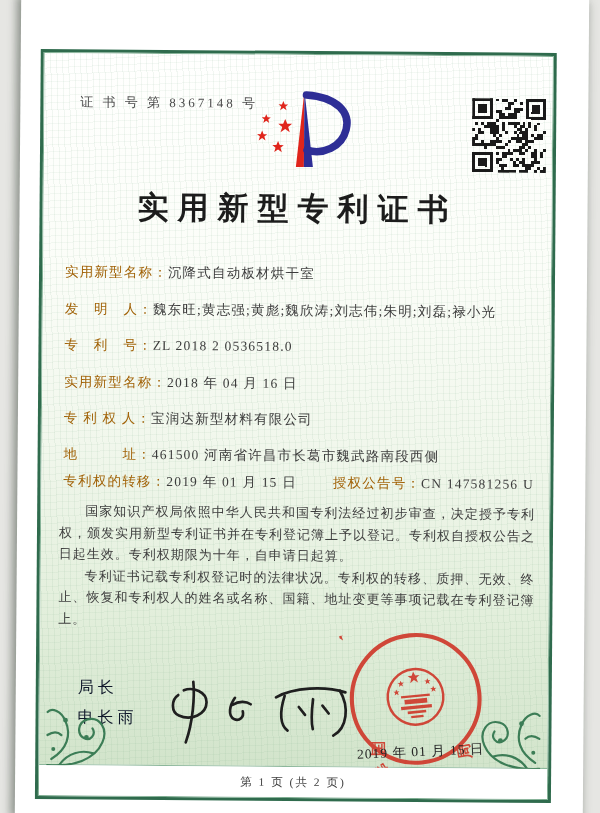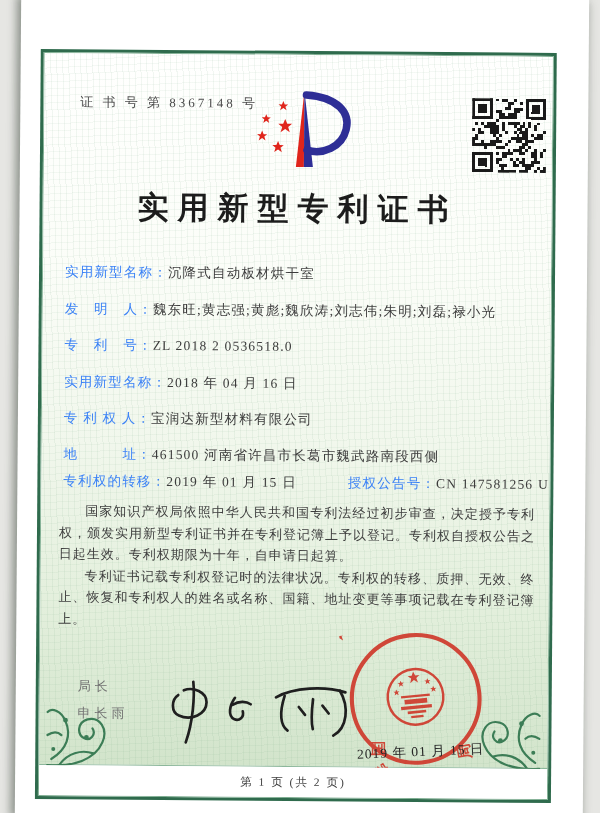--- a/index.html
+++ b/index.html
@@ -36,29 +36,29 @@
   .qr{position:absolute;left:428px;top:42px;width:74px;height:74px;}
   .qr svg{width:100%;height:100%;shape-rendering:crispEdges;}
   #qrm{fill:#1a1a1a;}
   .title{
     position:absolute;left:0;right:0;top:133px;
     text-align:center;font-size:31px;font-weight:bold;color:#1c1c1c;
     letter-spacing:9px;
   }
   .rows{position:absolute;left:22px;right:14px;top:0;height:100%;}
   .frow{position:absolute;left:0;right:0;font-size:13.5px;color:#3c3c3c;letter-spacing:1.2px;white-space:nowrap;}
-  .frow .lab{color:#3b82f6;}
-  .grant2{margin-left:51px;}
+  .frow .lab{color:#a16207;}
+  .grant2{margin-left:36px;}
   .paras{
     position:absolute;left:18px;right:14px;top:447px;
     font-size:13px;line-height:21.5px;color:#3e3e3e;
     text-align:justify;letter-spacing:1px;
   }
   .paras p{margin:0;text-indent:2em;}
-  .director{position:absolute;left:38px;top:624px;font-size:13px;color:#737373;letter-spacing:4px;}
+  .director{position:absolute;left:38px;top:624px;font-size:16px;color:#0f172a;letter-spacing:4px;}
   .director div{margin-bottom:9px;}
   .sig{position:absolute;left:118px;top:612px;width:205px;height:95px;}
   .sig path{stroke:#1f1f1f;stroke-width:3.4;fill:none;stroke-linecap:round;stroke-linejoin:round;}
   .seal{position:absolute;left:306px;top:573px;width:140px;height:140px;transform:rotate(-6deg);opacity:.92;}
   .seal text{fill:#cf3a2c;font-size:15px;font-weight:bold;letter-spacing:11px;}
   .sealdate{
     position:absolute;left:294px;top:687px;width:175px;text-align:center;
     font-size:13.5px;color:#262626;letter-spacing:1px;transform:rotate(-3deg);
   }
   .orn{position:absolute;top:626px;width:92px;height:92px;}

